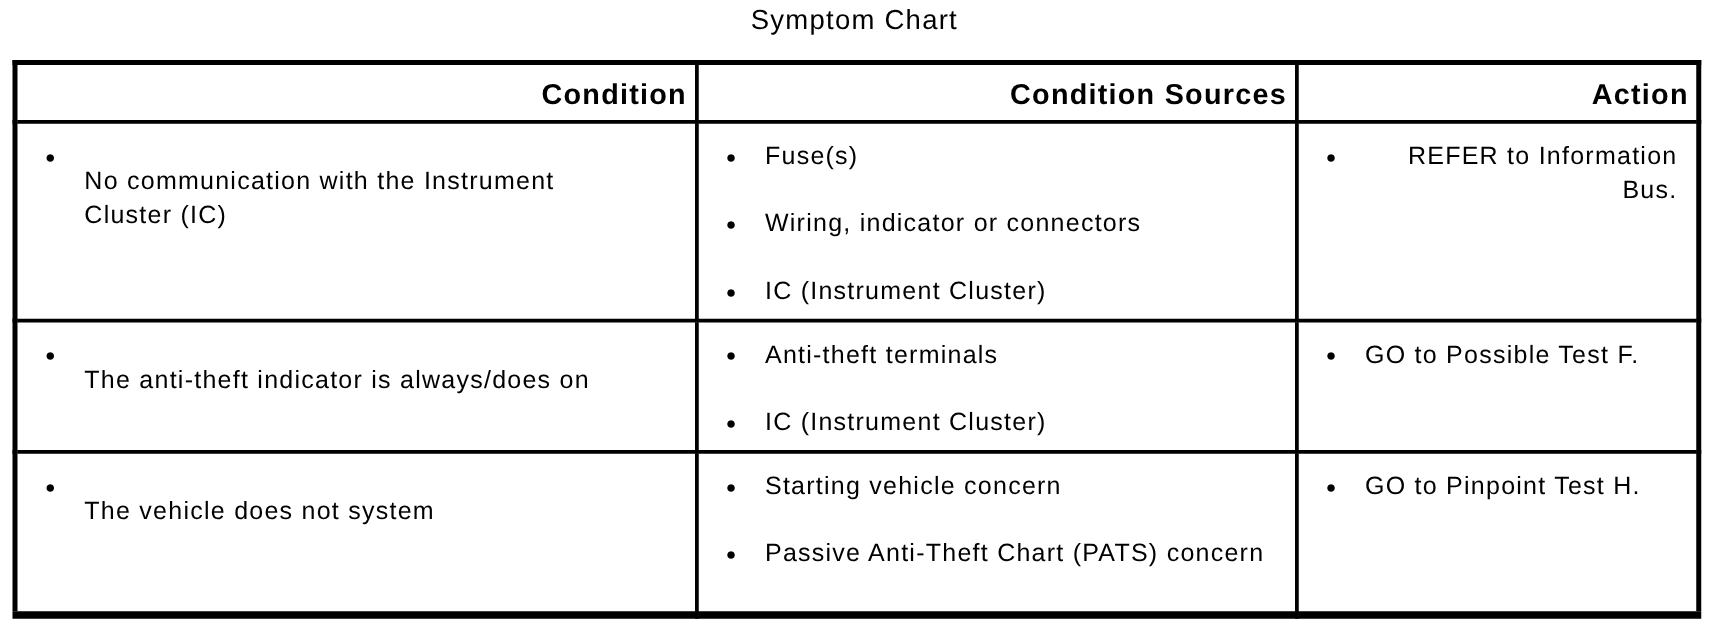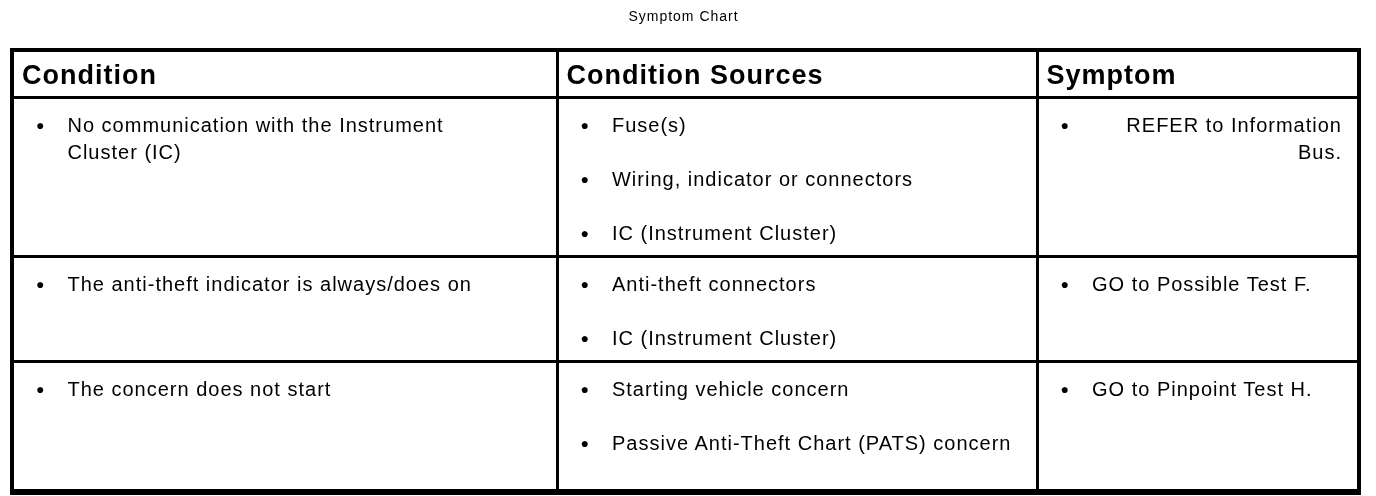--- a/index.html
+++ b/index.html
@@ -15,42 +15,42 @@
     color: #000000;
     letter-spacing: 1px;
   }
   .doc {
     padding-top: 4px;
     margin-left: 10px;
     width: 1347px;
   }
   .chart-title {
     text-align: center;
-    font-size: 14px;
+    font-size: 22px;
     line-height: 24px;
     margin: 0 0 20px 0;
     font-weight: normal;
   }
   table.symptom-table {
     border-collapse: collapse;
     table-layout: fixed;
     width: 1347px;
     border: 4px solid #000000;
     border-bottom-width: 6px;
   }
   col.c1 { width: 545px; }
   col.c2 { width: 480px; }
   col.c3 { width: 322px; }
   th, td {
     border: 3px solid #000000;
   }
   th {
-    font-size: 27px;
+    font-size: 23px;
     font-weight: bold;
-    text-align: left;
+    text-align: right;
     vertical-align: middle;
     padding: 2px 6px 0 8px;
     height: 42px;
   }
   tr.r1 { height: 152px; }
   tr.r2 { height: 103px; }
   tr.r3 { height: 130px; }
   td {
     vertical-align: top;
     padding: 13px 4px 8px 0;
@@ -69,41 +69,41 @@
   ul.bullets li + li {
     margin-top: 27px;
   }
   .bullet {
     flex: 0 0 auto;
     margin-left: 22px;
     margin-right: 22px;
     font-size: 14px;
     line-height: 27px;
   }
-  .col-condition .li-text { max-width: 430px; }
+  .col-condition .li-text { max-width: 430px; margin-top: 20px; }
   .col-sources  .li-text { max-width: 402px; }
   .col-action   .li-text { max-width: 250px; text-align: right; }
 </style>
 </head>
 <body>
 
 <div class="doc">
   <h1 class="chart-title">Symptom Chart</h1>
 
   <table class="symptom-table">
     <colgroup>
       <col class="c1">
         <col class="c2">
         <col class="c3">
     </colgroup>
     <thead>
       <tr>
         <th>Condition</th>
         <th>Condition Sources</th>
-        <th>Symptom</th>
+        <th>Action</th>
       </tr>
     </thead>
     <tbody>
       <tr class="r1">
         <td class="col-condition">
           <ul class="bullets">
               <li>
                 <span class="bullet">●</span>
                 <span class="li-text">No communication with the Instrument Cluster (IC)</span>
               </li>
@@ -140,21 +140,21 @@
               <li>
                 <span class="bullet">●</span>
                 <span class="li-text">The anti-theft indicator is always/does on</span>
               </li>
             </ul>
         </td>
         <td class="col-sources">
           <ul class="bullets">
               <li>
                 <span class="bullet">●</span>
-                <span class="li-text">Anti-theft connectors</span>
+                <span class="li-text">Anti-theft terminals</span>
               </li>
               <li>
                 <span class="bullet">●</span>
                 <span class="li-text">IC (Instrument Cluster)</span>
               </li>
             </ul>
         </td>
         <td class="col-action">
           <ul class="bullets">
               <li>
@@ -162,21 +162,21 @@
                 <span class="li-text">GO to Possible Test F.</span>
               </li>
             </ul>
         </td>
       </tr>
       <tr class="r3">
         <td class="col-condition">
           <ul class="bullets">
               <li>
                 <span class="bullet">●</span>
-                <span class="li-text">The concern does not start</span>
+                <span class="li-text">The vehicle does not system</span>
               </li>
             </ul>
         </td>
         <td class="col-sources">
           <ul class="bullets">
               <li>
                 <span class="bullet">●</span>
                 <span class="li-text">Starting vehicle concern</span>
               </li>
               <li>

